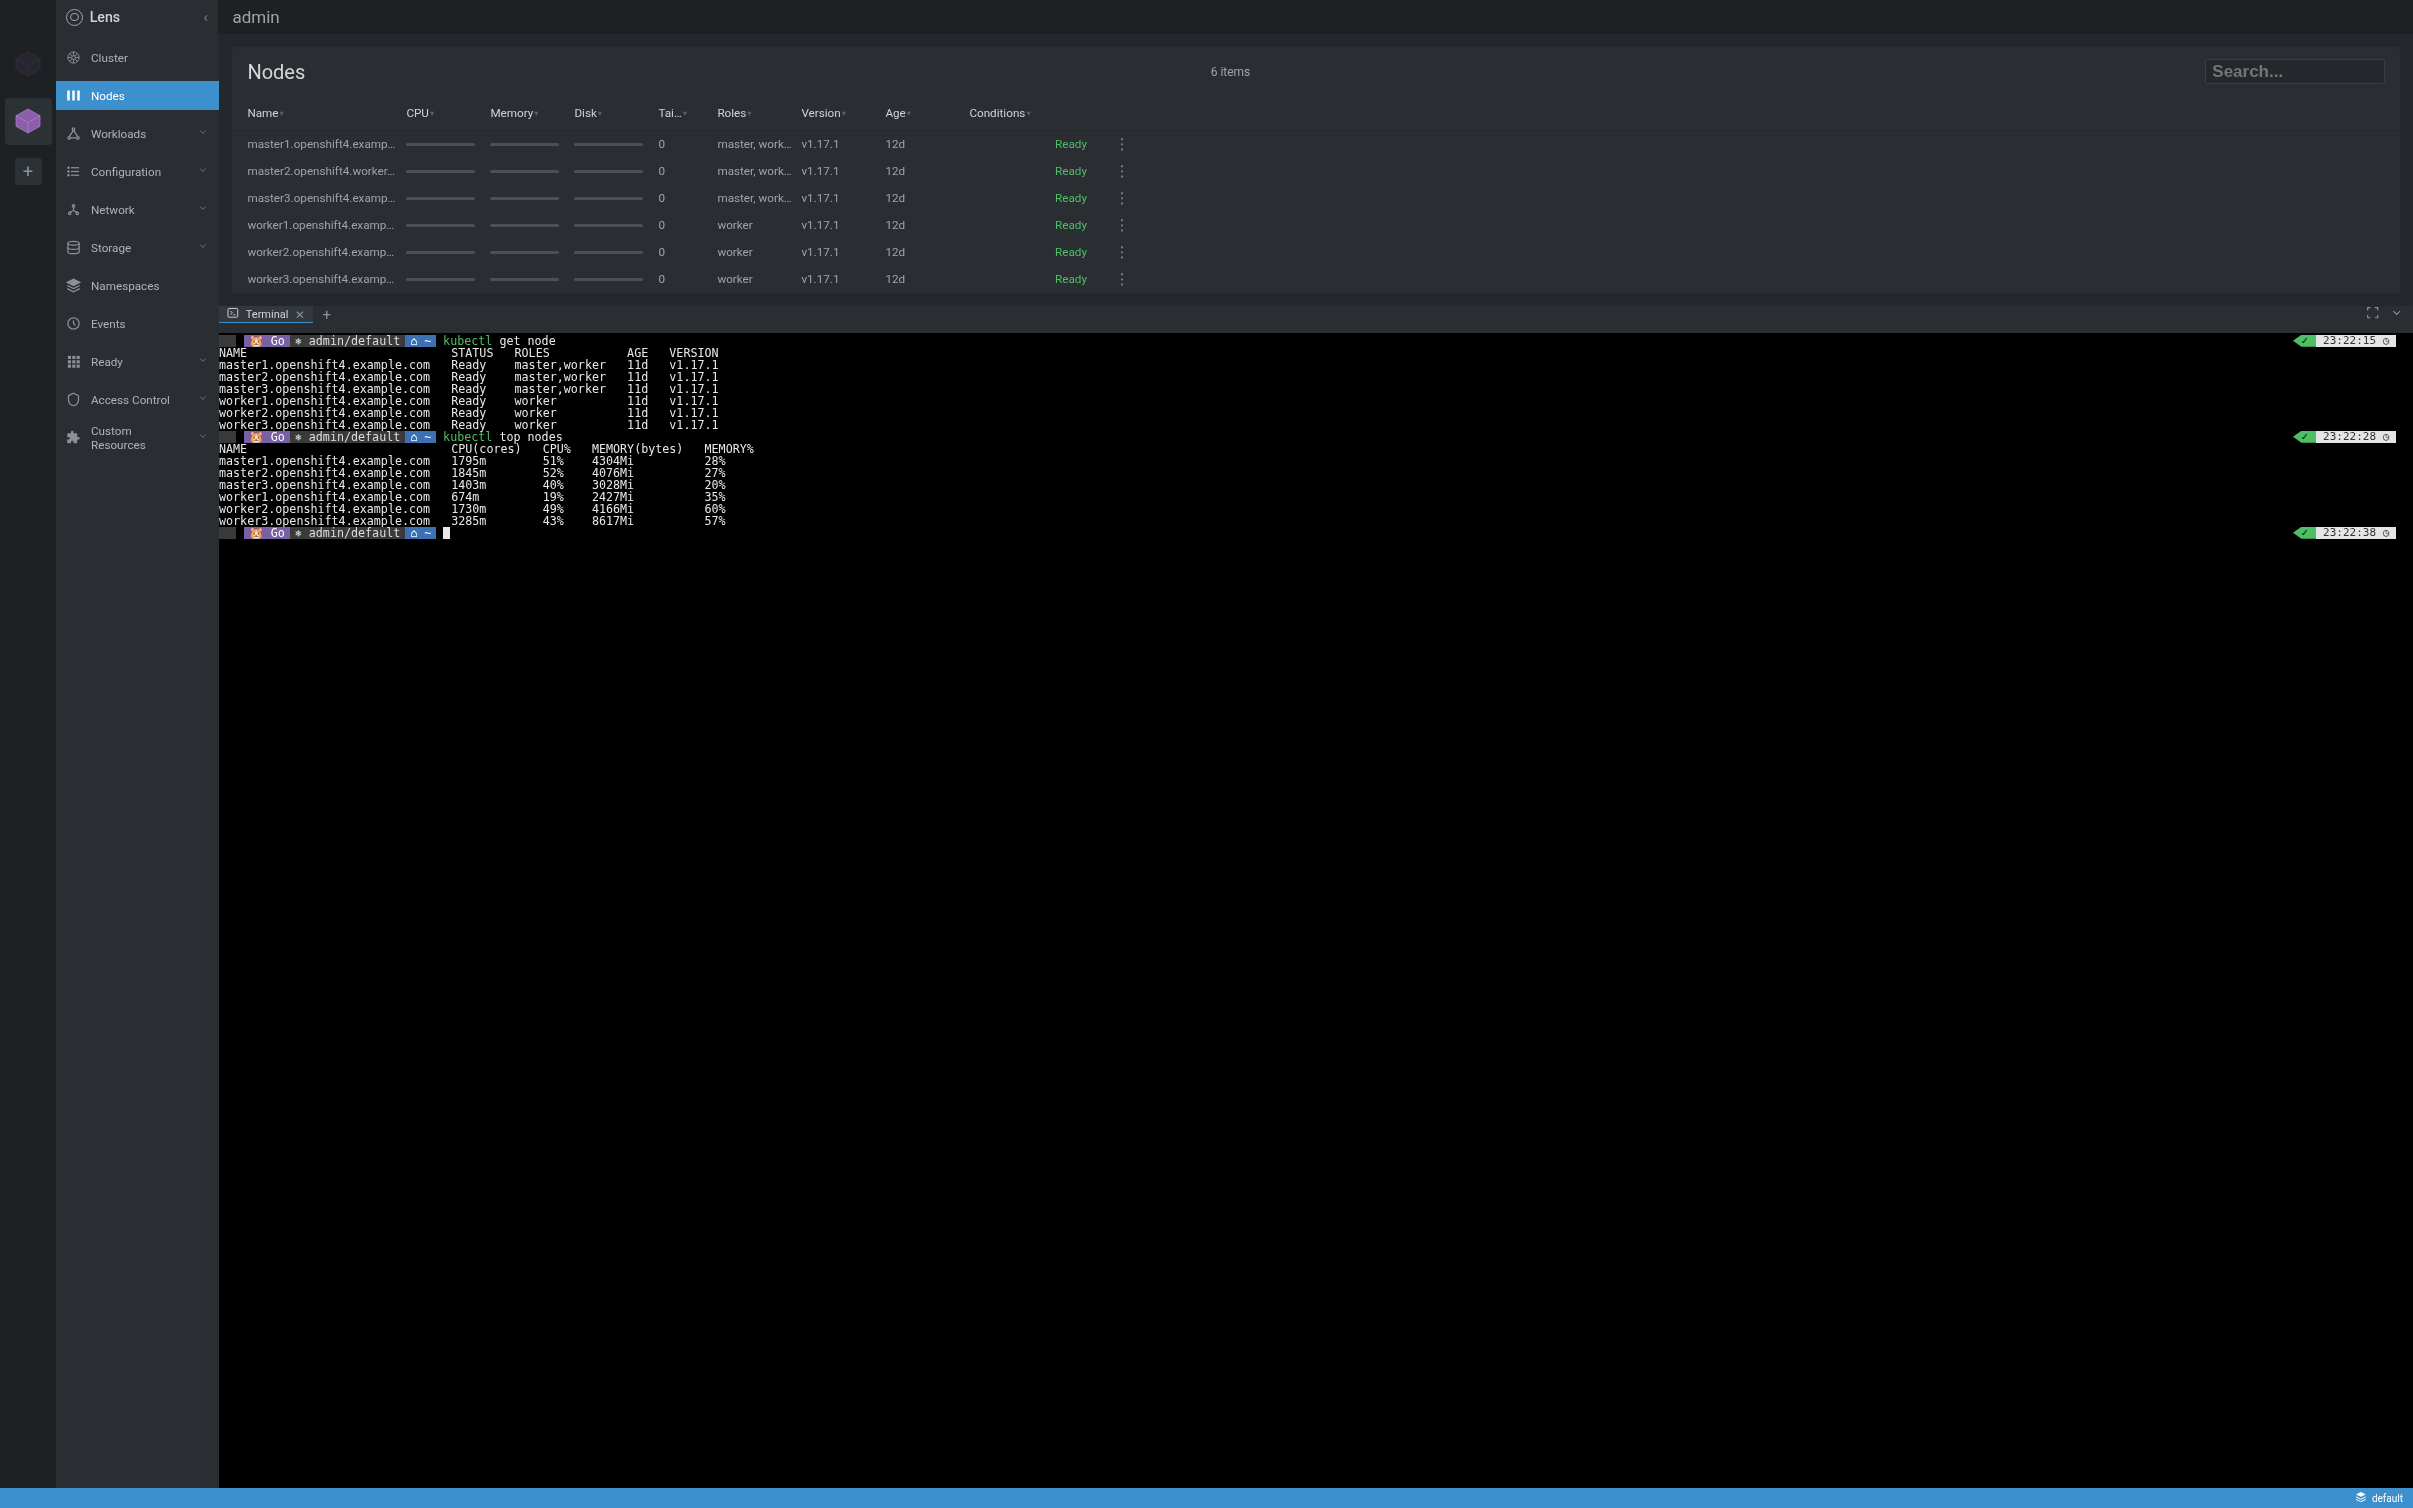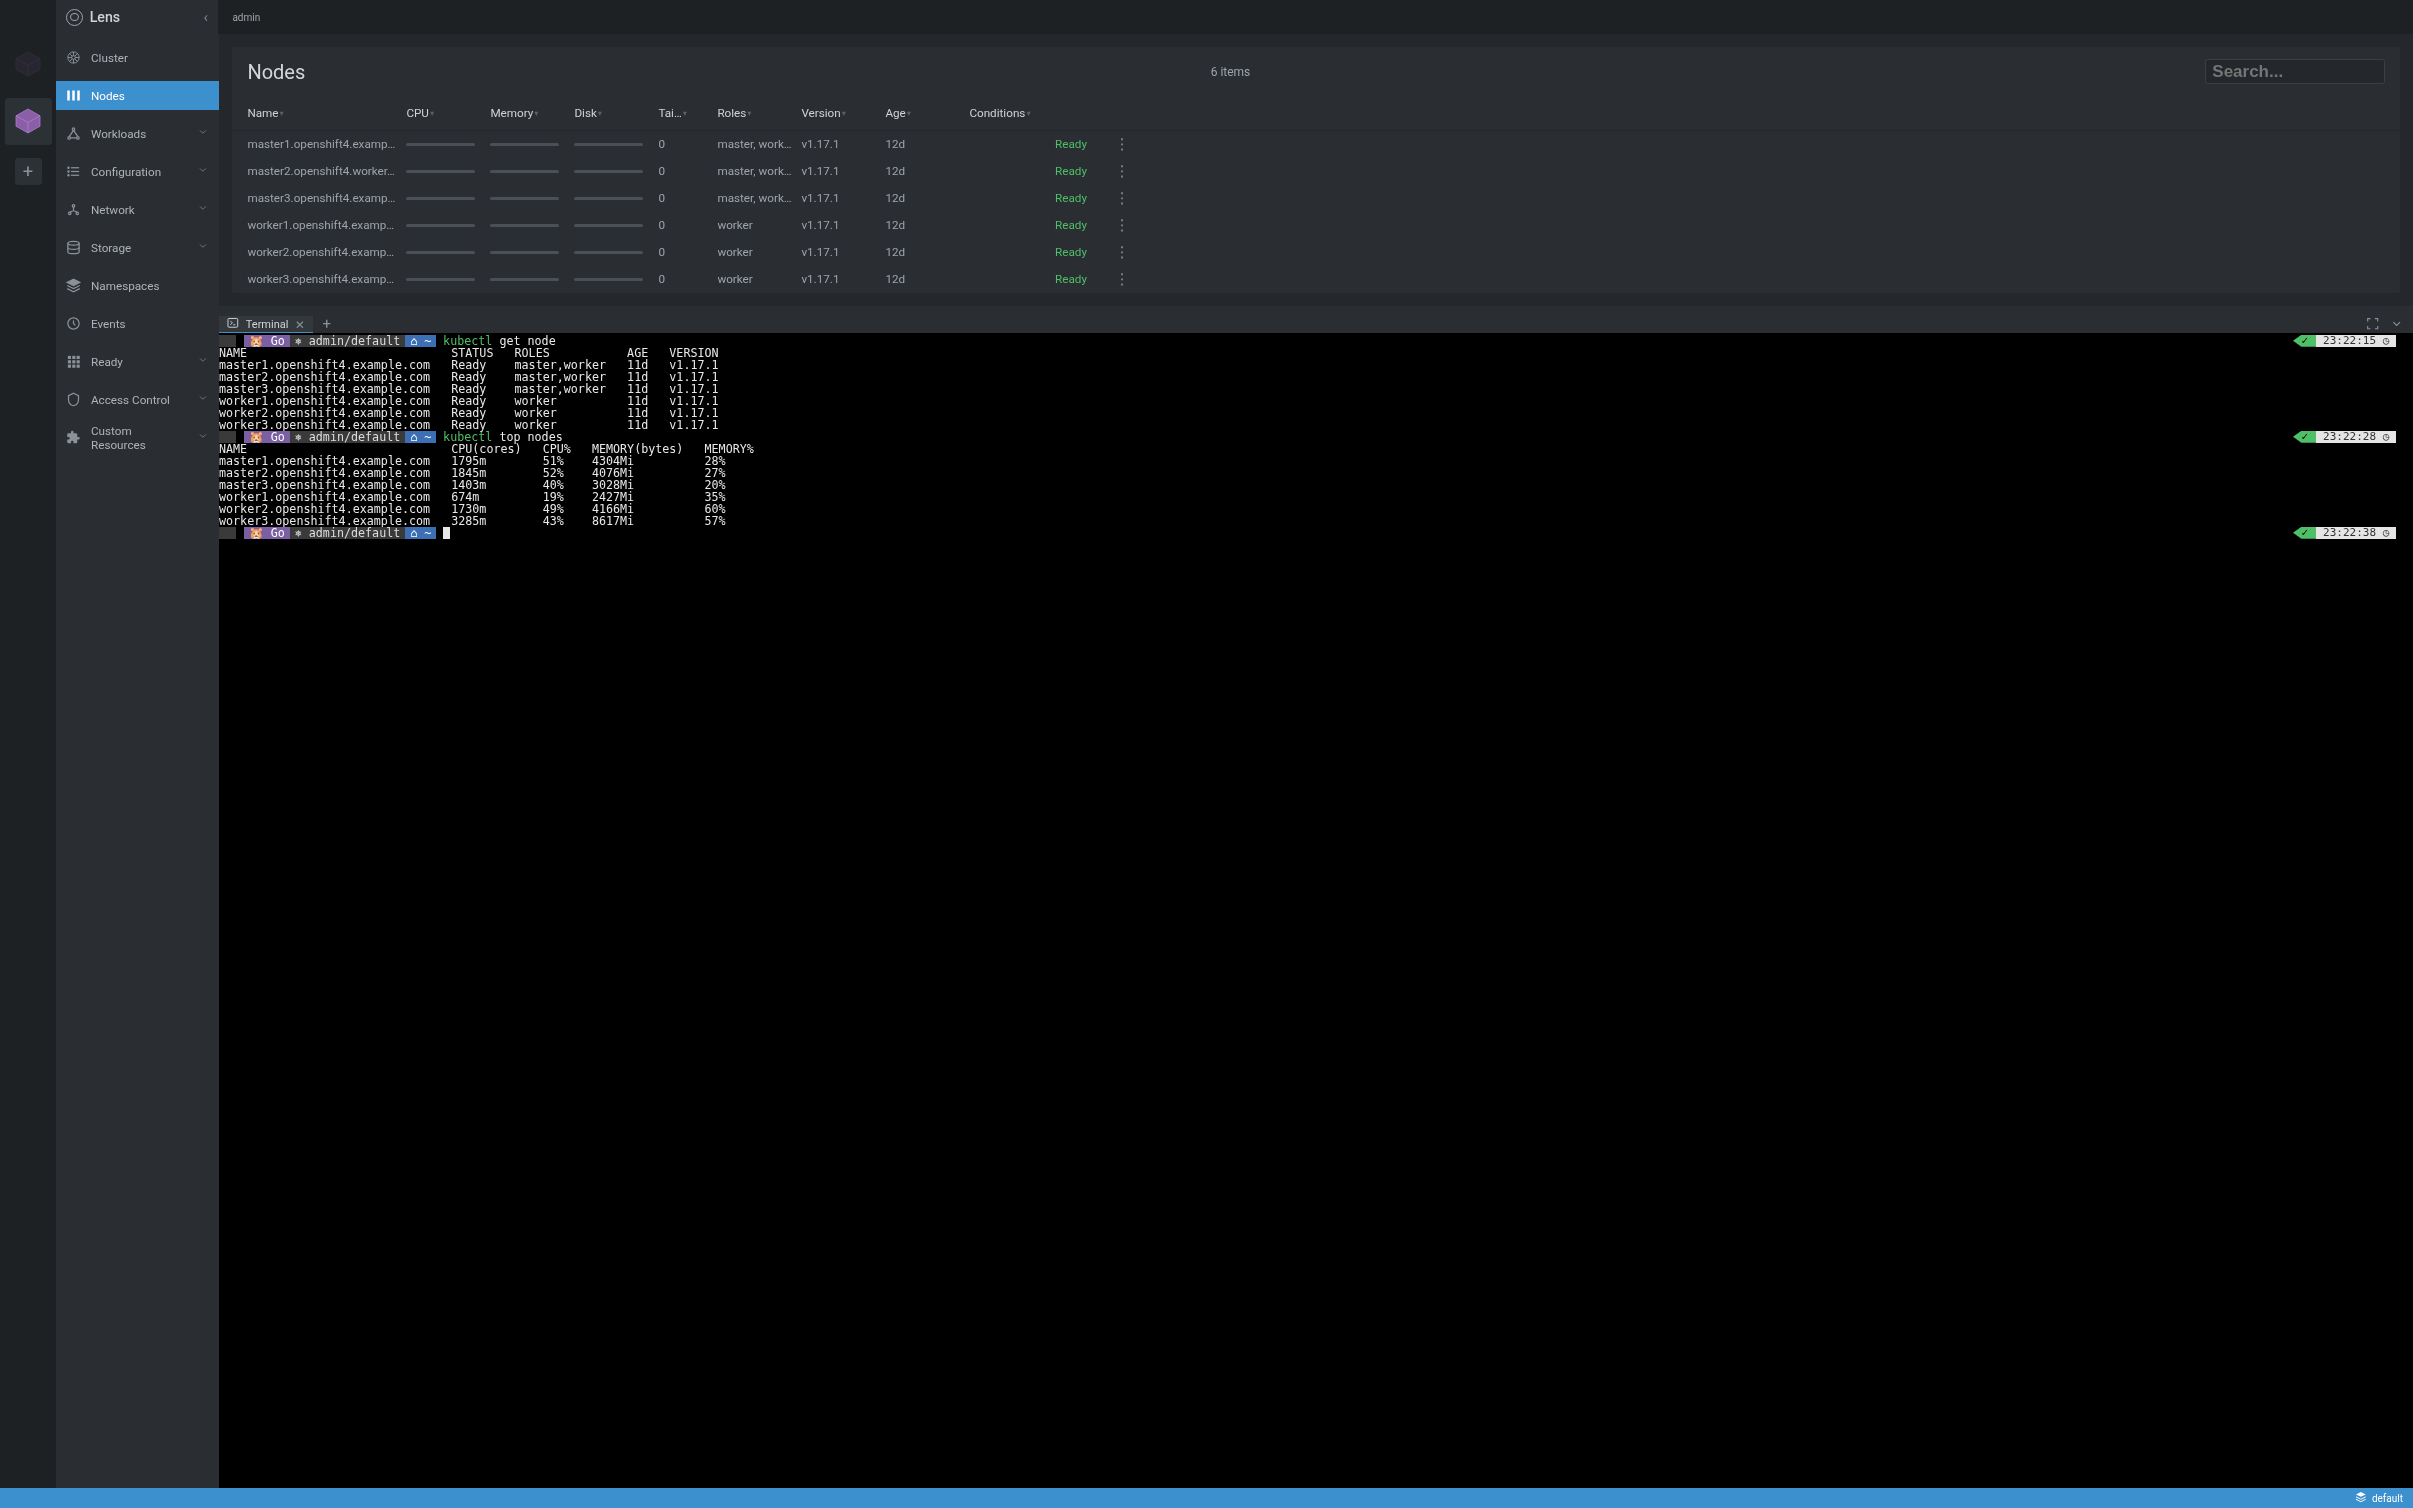--- a/index.html
+++ b/index.html
@@ -7,21 +7,21 @@
 body { display: flex; flex-direction: column; }
 
 
 .topbar { height: 34px; display: flex; align-items: center; background: #1e2124; flex-shrink: 0; }
 .topbar-left { width: 56px; height: 100%; display: flex; align-items: center; justify-content: center; }
 .topbar-brand { width: 163px; height: 100%; background: #2a2e33; display: flex; align-items: center; padding: 0 10px; gap: 6.7px; border-right: 0.8px solid #1e2124; }
 .topbar-brand .brand-icon { width: 17px; height: 17px; border-radius: 50%; border: 1.7px solid #9ea4aa; display: flex; align-items: center; justify-content: center; }
 .topbar-brand .brand-icon::after { content: ""; width: 6.7px; height: 6.7px; border-radius: 50%; border: 1.7px solid #9ea4aa; }
 .topbar-brand .brand-text { font-size: 14.2px; font-weight: 500; color: #cfd3d7; }
 .topbar-brand .collapse-icon { margin-left: auto; color: #7f858c; font-size: 15px; }
-.topbar-crumb { padding-left: 13.4px; font-size: 10px; color: #9ea4aa; }
+.topbar-crumb { padding-left: 13.4px; font-size: 17px; color: #9ea4aa; }
 
 
 .main { flex: 1; display: flex; min-height: 0; }
 
 
 .activitybar { width: 56px; background: #1e2124; display: flex; flex-direction: column; align-items: center; padding-top: 6.7px; gap: 10px; }
 .activity-item { width: 47px; height: 47px; display: flex; align-items: center; justify-content: center; border-radius: 3.4px; }
 .activity-item.dimmed svg { opacity: 0.35; }
 .activity-item.active { background: #2c3136; }
 .plus-btn { width: 27px; height: 27px; background: #2c3136; border-radius: 3.4px; display: flex; align-items: center; justify-content: center; color: #8c9197; font-size: 18.4px; margin-top: 3.4px; }
@@ -54,21 +54,21 @@
 .tbl-row { height: 27px; color: #9ea4aa; }
 .tbl-row .name { white-space: nowrap; overflow: hidden; text-overflow: ellipsis; }
 .tbl-row .roles { white-space: nowrap; overflow: hidden; text-overflow: ellipsis; }
 .bar { height: 2.5px; background: #4a5056; border-radius: 1.7px; width: 69px; }
 .cond { text-align: right; padding-right: 8.4px; }
 .ready { color: #4fbf67; }
 .kebab { color: #8c9197; display: flex; justify-content: flex-end; font-size: 15px; }
 
 
 .termdock { flex: 1; display: flex; flex-direction: column; min-height: 0; background: #24282c; margin-top: auto; }
-.termtabs { height: 27px; background: #2a2e33; display: flex; align-items: flex-end; }
+.termtabs { height: 27px; background: #2a2e33; display: flex; align-items: flex-start; }
 .termtab { display: flex; align-items: center; gap: 6.7px; padding: 0 8.4px; background: #33383d; border-top: 1.7px solid transparent; font-size: 11px; color: #cfd3d7; position: relative; }
 .termtab.active { border-bottom: 1.7px solid #3d90ce; }
 .termtab .close { color: #8c9197; font-size: 11.7px; }
 .termtab-add { width: 27px; display: flex; align-items: center; justify-content: center; color: #8c9197; font-size: 15px; }
 .termtabs .spacer { flex: 1; }
 .term-actions { display: flex; align-items: center; gap: 10px; padding-right: 10px; color: #8c9197; }
 
 .terminal { flex: 1; background: #000; font-family: "Menlo", "Monaco", "Consolas", monospace; font-size: 11.7px; line-height: 12px; padding: 1.7px 0; overflow: hidden; color: #e8e8e8; white-space: pre; position: relative; }
 .tline { display: flex; align-items: center; height: 12px; }
 .seg { display: inline-block; height: 12px; line-height: 12px; padding: 0 5px; }

